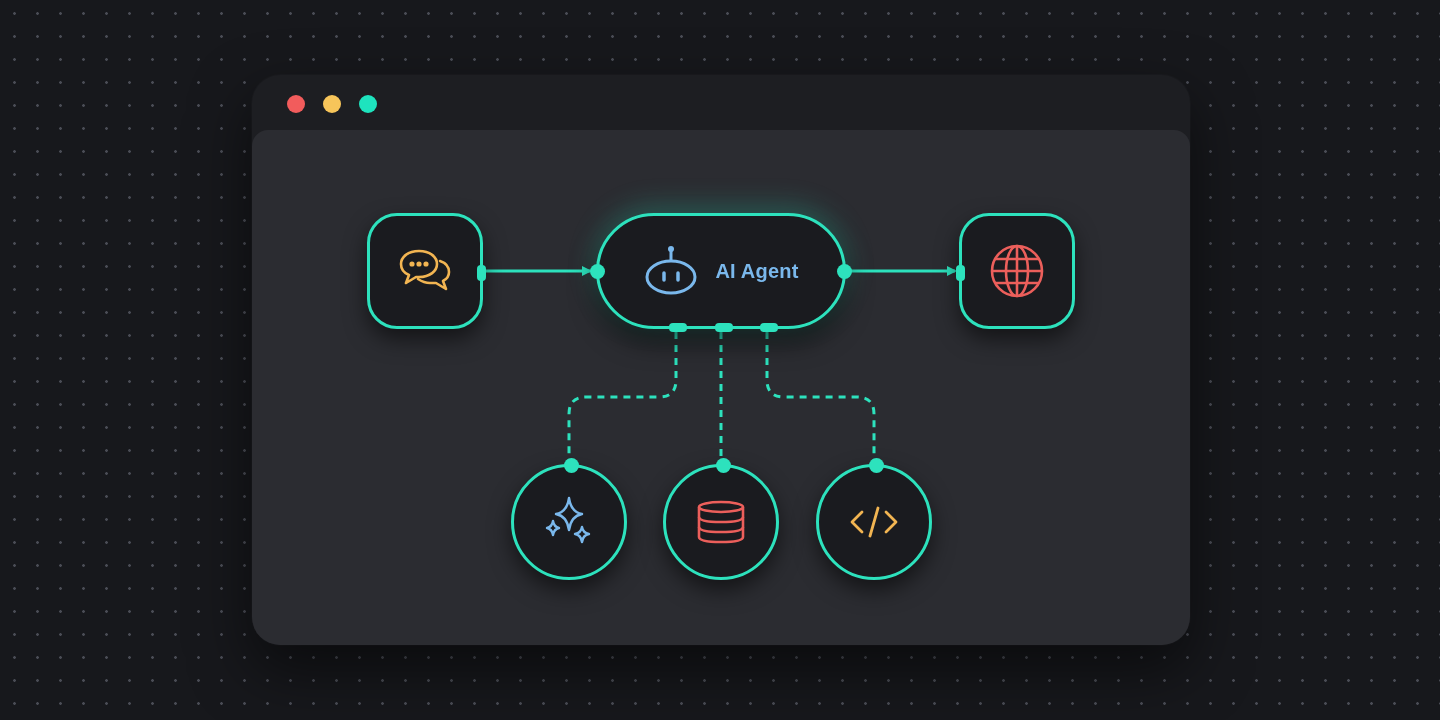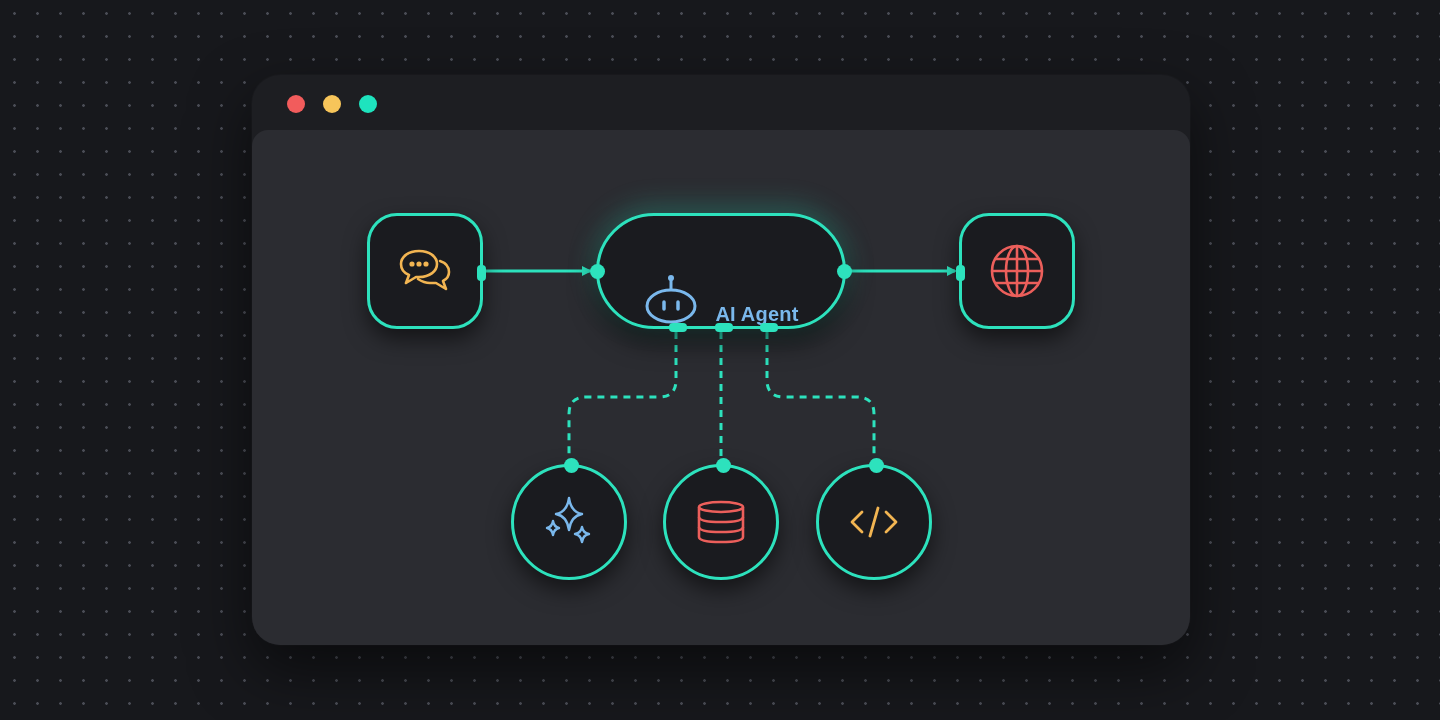--- a/index.html
+++ b/index.html
@@ -28,21 +28,20 @@
     background:#1a1b1f; border:3px solid #2de2bd;
     box-shadow:0 10px 22px rgba(0,0,0,0.55);
     display:flex; align-items:center; justify-content:center;
   }
   .node.square { width:116px; height:116px; border-radius:30px; }
   .node.circle { width:116px; height:116px; border-radius:50%; }
   .node.agent {
     width:250px; height:116px; border-radius:58px;
     box-shadow:0 -6px 28px rgba(45,226,189,0.28), 0 12px 26px rgba(0,0,0,0.6);
     gap:16px;
-    align-items:flex-end;
   }
   .agent-label { color:#7ab8ec; font-size:20px; font-weight:bold; letter-spacing:0.2px; }
   .port { position:absolute; background:#2de2bd; }
 </style>
 </head>
 <body>
 
 <div class="window">
   <div class="titlebar">
     <div class="dot" style="left:35px;background:#f25c5c"></div>

